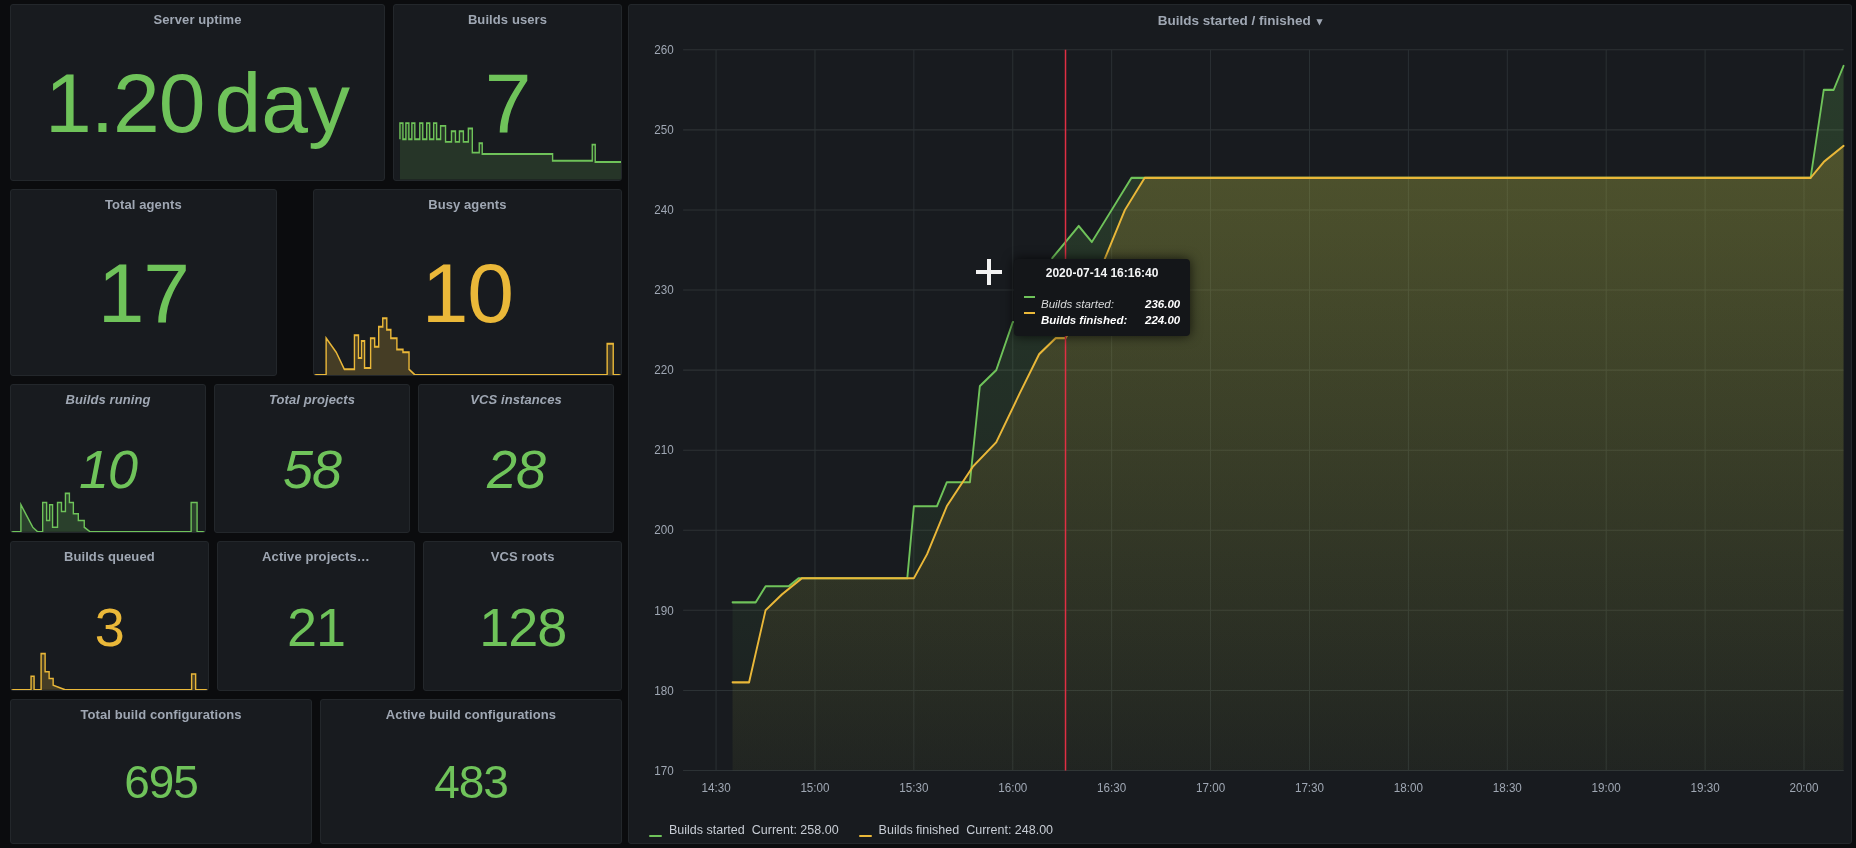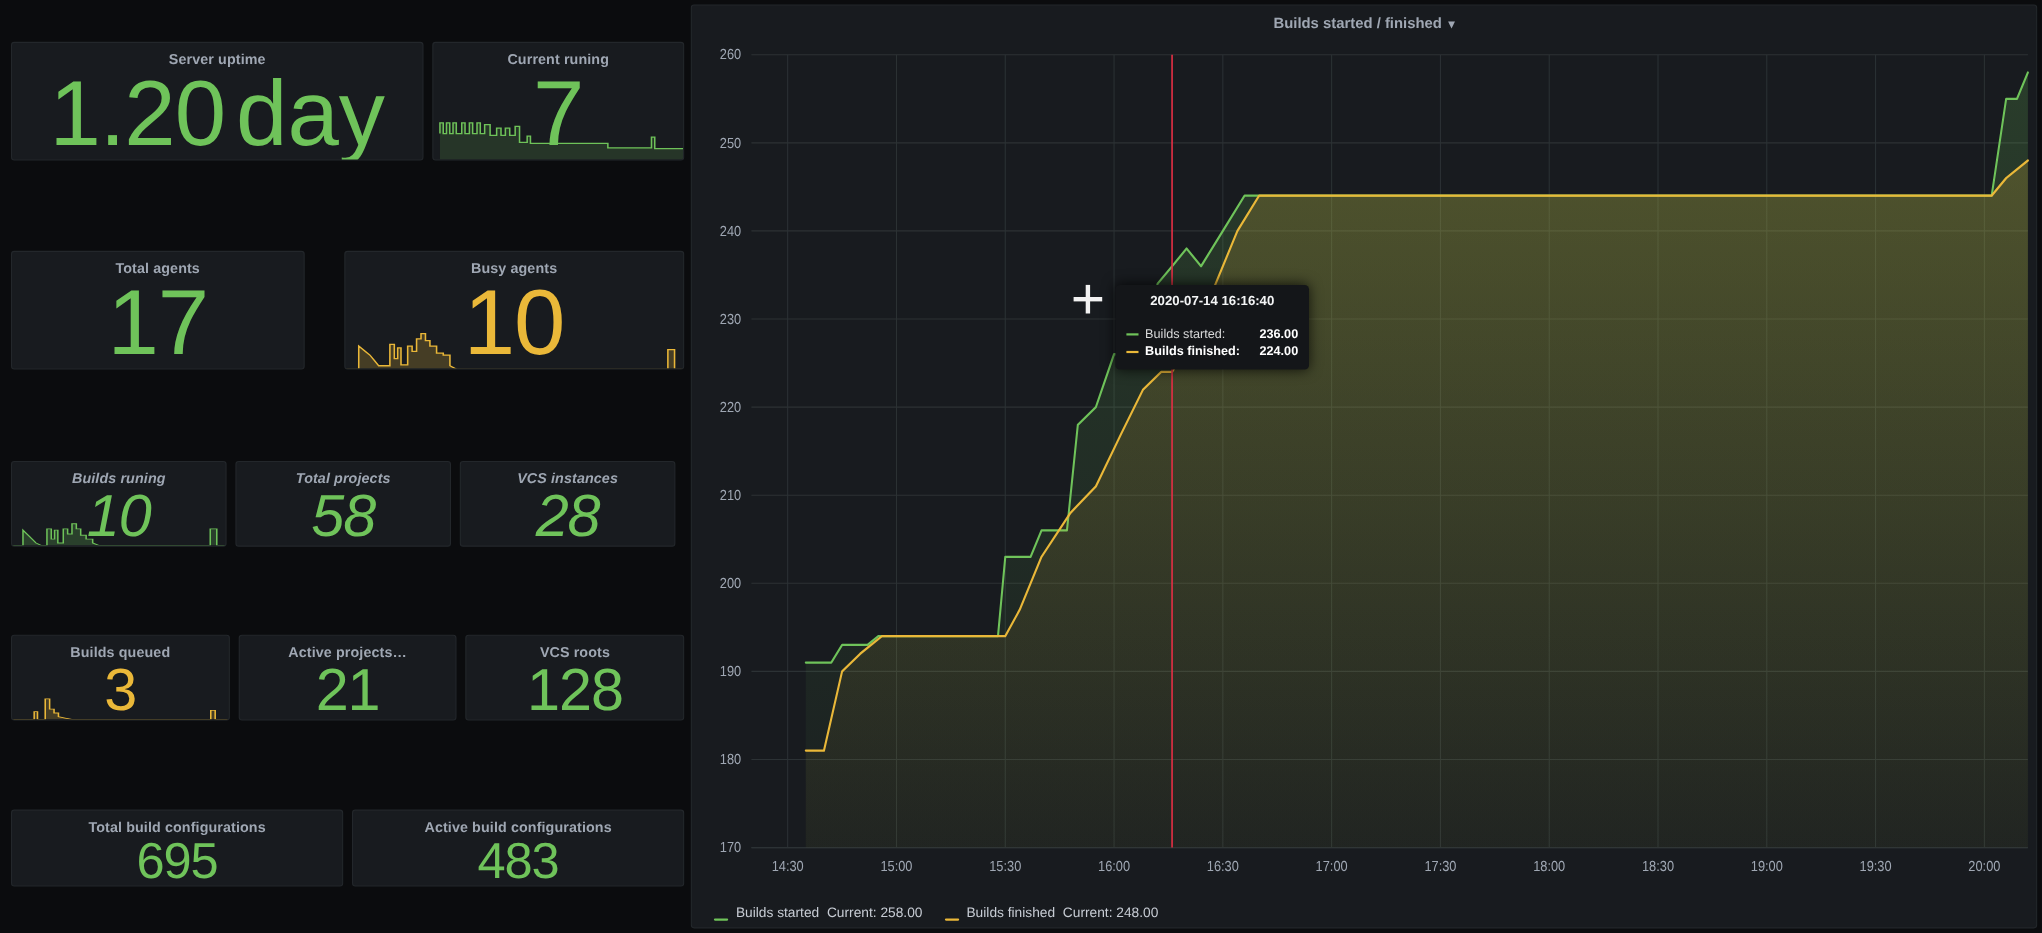--- a/index.html
+++ b/index.html
@@ -16,21 +16,21 @@
     padding: 4px 4px 4px 10px;
     gap: 6px;
   }
 
   
   .left-col {
     width: 612px;
     display: flex; flex-direction: column;
     gap: 8px;
   }
-  .row { display: flex; gap: 8px; align-items: center; }
+  .row { display: flex; gap: 8px; }
 
   .panel {
     background: #181b1f;
     border: 1px solid #23272b;
     border-radius: 3px;
     position: relative;
     overflow: hidden;
     display: flex; flex-direction: column;
   }
   .panel-title {
@@ -145,21 +145,21 @@
     white-space: nowrap;
     z-index: 40;
   }
   .tt-time {
     text-align: center;
     font-weight: bold;
     color: #f4f5f6;
     font-size: 12px;
     margin-bottom: 16px;
   }
-  .tt-row { display: flex; align-items: center; gap: 6px; line-height: 16px; }
+  .tt-row { display: flex; gap: 6px; line-height: 16px; font-style: italic; }
   .tt-row .tt-dash { width: 11px; height: 2px; display: block; }
   .tt-label { width: 98px; }
   .tt-val { font-weight: bold; text-align: right; flex: 1; color: #fff; }
   .tt-row.hl .tt-label, .tt-row.hl .tt-val { color: #ffffff; font-weight: bold; }
 
   
   .crosshair {
     position: absolute;
     width: 26px; height: 26px;
     z-index: 45; pointer-events: none;
@@ -180,21 +180,21 @@
     <div class="row r1">
       <div class="panel p-uptime">
         <div class="panel-title">Server uptime</div>
         <div class="stat-body">
           <span class="stat-value v-big green">1.20</span>
           <span class="stat-value v-big green stat-unit">day</span>
         </div>
       </div>
 
       <div class="panel p-users">
-        <div class="panel-title">Current runing</div>
+        <div class="panel-title">Builds users</div>
         <div class="stat-body">
           <span class="stat-value v-big green">7</span>
         </div>
         <div class="spark">
           <svg viewBox="0 0 229 60" preserveAspectRatio="none">
             <path d="M6,30 L6,18 L9,18 L9,30 L12,30 L12,18 L15,18 L15,30 L18,30 L18,18 L21,18 L21,30
                      L26,30 L26,18 L29,18 L29,30 L33,30 L33,18 L36,18 L36,30 L40,30 L40,18 L43,18 L43,30
                      L47,30 L47,20 L52,20 L52,32 L58,32 L58,24 L62,24 L62,32 L66,32 L66,24 L70,24 L70,32
                      L75,32 L75,22 L79,22 L79,40 L86,40 L86,33 L89,33 L89,41 L160,41 L160,46 L200,46
                      L200,34 L203,34 L203,47 L229,47" fill="none" stroke="#6fc35a" stroke-width="1.4"></path>

